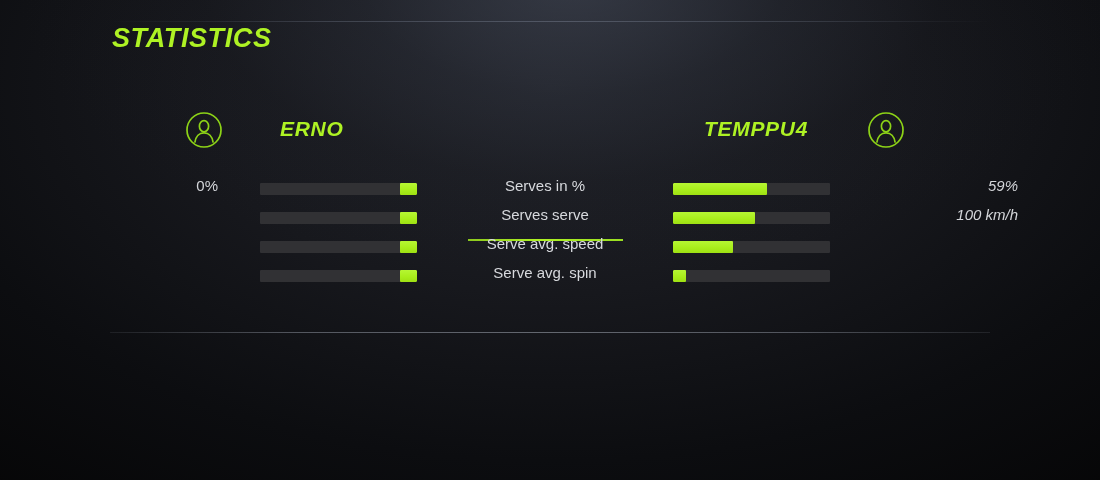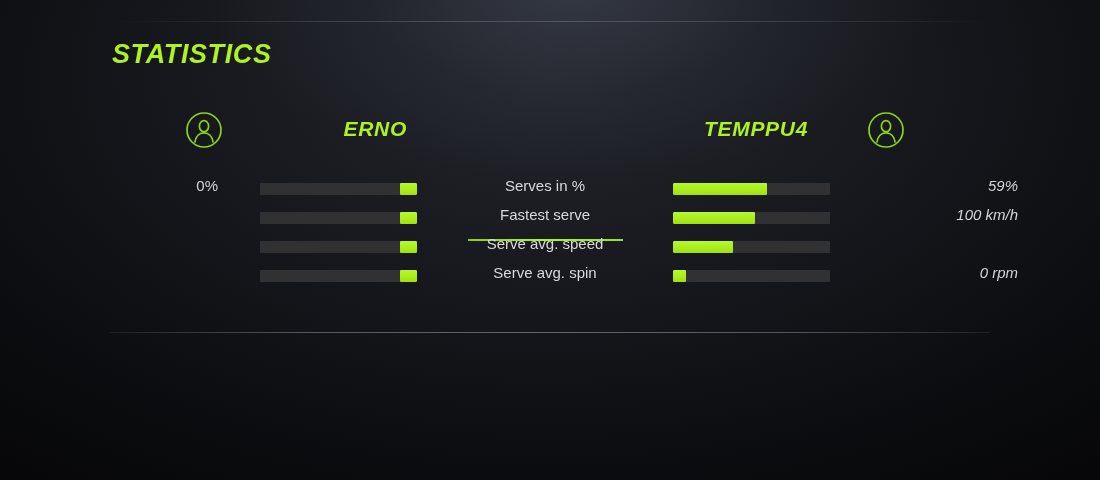--- a/index.html
+++ b/index.html
@@ -39,21 +39,21 @@
   }
   .divider-bottom {
     top: 332px;
     background: linear-gradient(90deg, rgba(175,182,196,0.10) 0%, rgba(175,182,196,0.42) 22%, rgba(185,192,204,0.48) 50%, rgba(175,182,196,0.40) 78%, rgba(175,182,196,0.12) 100%);
   }
 
   
   #panel-title {
     position: absolute;
     left: 112px;
-    top: 39px;
+    top: 23px;
     font-size: 27px;
     font-weight: bold;
     font-style: italic;
     letter-spacing: 0.6px;
     color: #aef224;
     white-space: nowrap;
     text-align: center;
   }
 
   
@@ -79,23 +79,23 @@
     position: absolute;
     top: 7px;
     font-size: 21px;
     font-weight: bold;
     font-style: italic;
     letter-spacing: 0.7px;
     color: #aef224;
     white-space: nowrap;
   }
   #player-name-left {
-    left: 272px;
+    left: 280px;
     width: 135px;
-    text-align: right;
+    text-align: left;
     font-style: italic;
   }
   #player-name-right {
     left: 676px;
     width: 160px;
     text-align: center;
   }
 
   #header-center-line {
     position: absolute;
@@ -217,21 +217,21 @@
         <div class="bar-track right">
           <div class="bar-fill" style="width: 60%;"></div>
         </div>
         <div class="value-right">59%</div>
       </div>
       <div class="stat-row">
         <div class="value-left"></div>
         <div class="bar-track left">
           <div class="bar-fill" style="width: 11%;"></div>
         </div>
-        <div class="stat-label">Fastest serve</div>
+        <div class="stat-label">Serves serve</div>
         <div class="bar-track right">
           <div class="bar-fill" style="width: 52%;"></div>
         </div>
         <div class="value-right">100 km/h</div>
       </div>
       <div class="stat-row">
         <div class="value-left"></div>
         <div class="bar-track left">
           <div class="bar-fill" style="width: 11%;"></div>
         </div>
@@ -242,19 +242,18 @@
       </div>
       <div class="stat-row">
         <div class="value-left"></div>
         <div class="bar-track left">
           <div class="bar-fill" style="width: 11%;"></div>
         </div>
         <div class="stat-label">Serve avg. spin</div>
         <div class="bar-track right">
           <div class="bar-fill" style="width: 8%;"></div>
         </div>
-        <div class="value-right">0 rpm</div>
       </div>
     </div>
 
   <div class="divider divider-bottom"></div>
 
 </div>
 
 </body></html>

